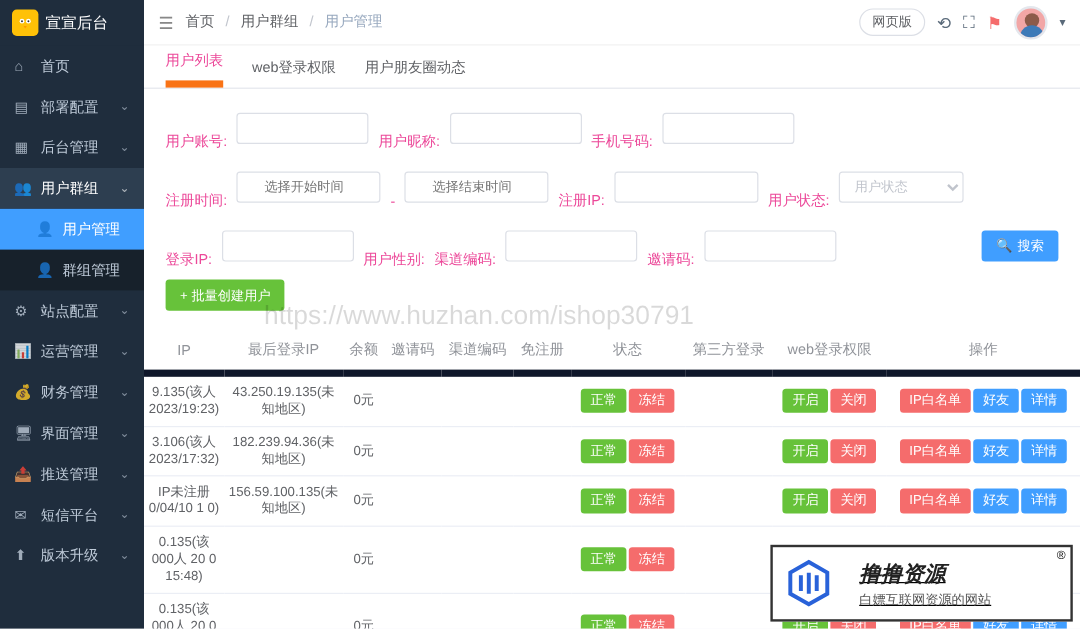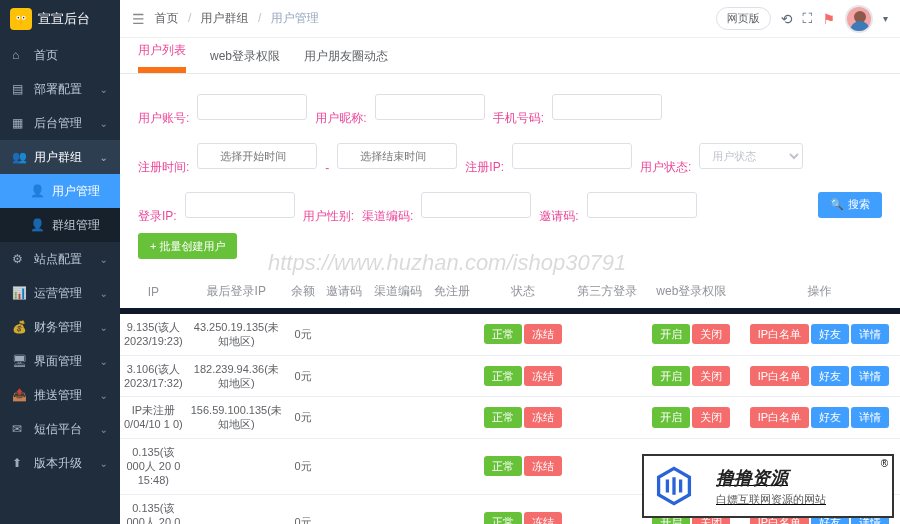--- a/index.html
+++ b/index.html
@@ -42,21 +42,21 @@
 .btn { border: none; border-radius: 3px; height: 26px; padding: 0 12px; font-size: 11px; color: #fff; cursor: pointer; display: inline-flex; align-items: center; gap: 4px; }
 .btn-blue { background: #409eff; }
 .btn-green { background: #67c23a; }
 .table { width: 100%; border-collapse: collapse; }
 .table th { background: #fff; color: #909399; font-weight: normal; font-size: 12px; padding: 8px 4px; border-bottom: 6px solid #0f172a; text-align: center; }
 .table td { font-size: 11px; color: #606266; padding: 6px 4px; border-bottom: 1px solid #ebeef5; text-align: center; vertical-align: middle; line-height: 1.3; }
 .pill { display: inline-block; border-radius: 3px; padding: 3px 8px; font-size: 11px; color: #fff; margin: 0 1px; cursor: pointer; }
 .p-green { background: #67c23a; }
 .p-red { background: #f56c6c; }
 .p-blue { background: #409eff; }
-.watermark { position: absolute; top: 250px; left: 220px; font-size: 22px; color: rgba(0,0,0,.15); font-style: italic; pointer-events: none; z-index: 50; margin-left: 48px; }
+.watermark { position: absolute; top: 250px; left: 220px; font-size: 22px; color: rgba(0,0,0,.15); pointer-events: none; z-index: 50; }
 .footer-banner { position: absolute; right: 6px; bottom: 6px; width: 252px; height: 64px; background: #fff; border: 2px solid #333; display: flex; align-items: center; padding: 4px 8px; z-index: 60; }
 .footer-logo { width: 44px; height: 44px; display: flex; align-items: center; justify-content: center; }
 .footer-txt { margin-left: 20px; text-decoration: underline; }
 .footer-txt .t1 { font-size: 18px; font-weight: bold; font-style: italic; color: #222; }
 .footer-txt .t2 { font-size: 11px; color: #555; margin-top: 2px; }
 .reg-mark { position: absolute; top: 2px; right: 4px; font-size: 10px; }
 </style>
 </head>
 <body>
 

